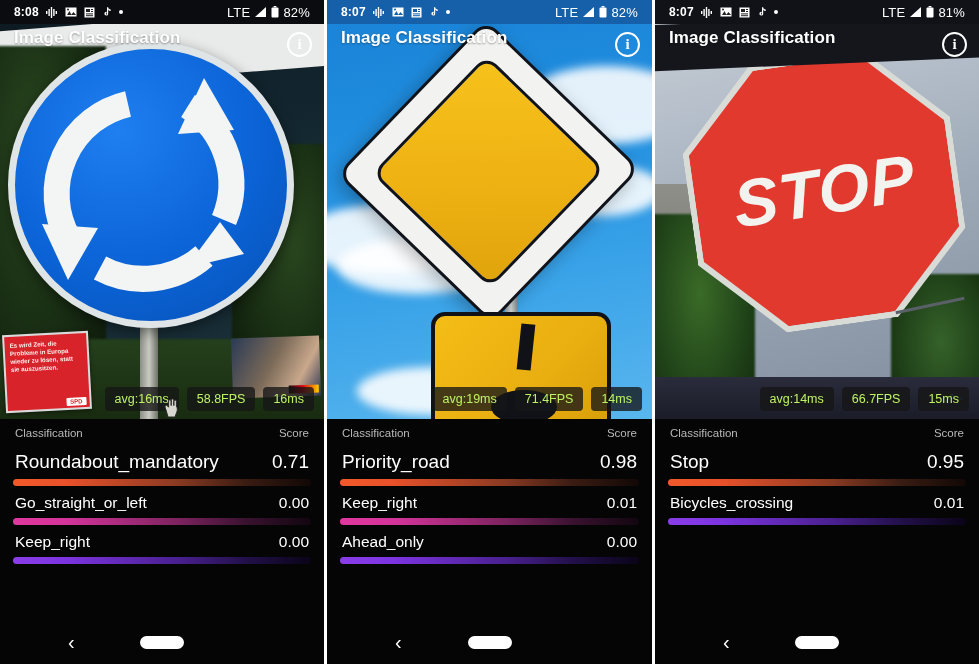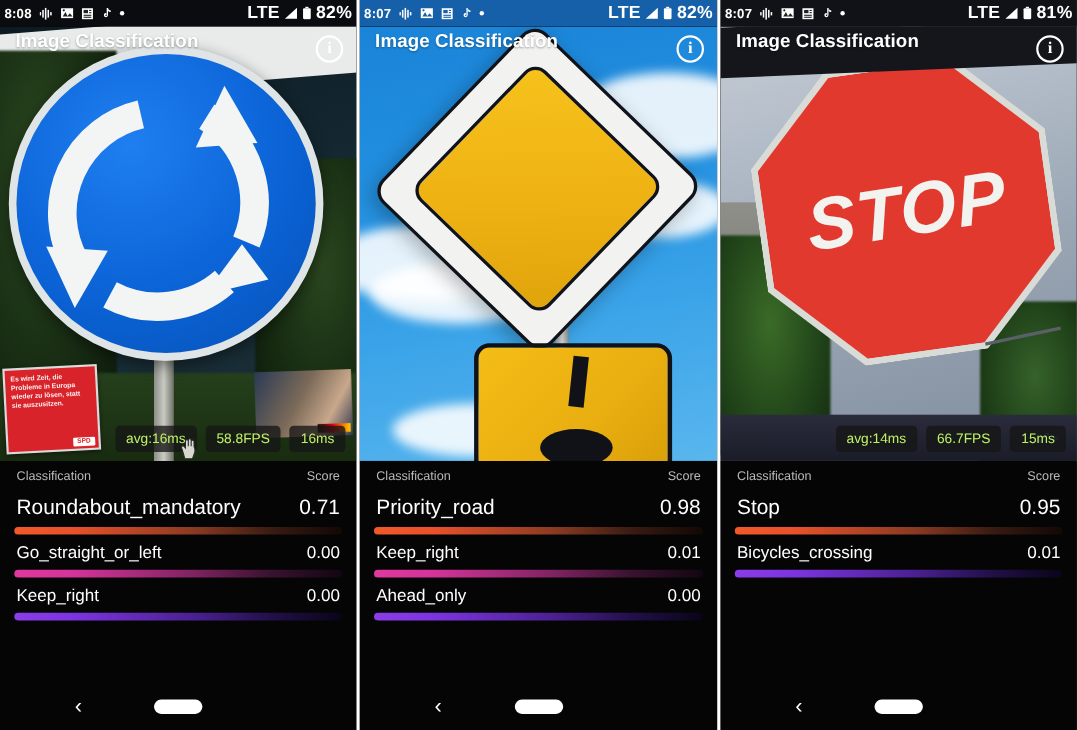--- a/index.html
+++ b/index.html
@@ -27,32 +27,32 @@
   .phone.right { width: 324px; }
 
   
   .statusbar {
     position: relative;
     z-index: 6;
     height: 24px;
     flex: 0 0 24px;
     display: flex;
     align-items: center;
-    padding: 0 4px;
+    padding: 0 14px;
     color: #ffffff;
     font-size: 12px;
     font-weight: bold;
   }
   .sb-dark { background: #0a0c10; }
   .sb-blue { background: #1560a8; }
   .sb-trans { background: #101218; }
   .sb-time { letter-spacing: 0.2px; margin-right: 7px; font-size: 12px; }
   .sb-icons { display: flex; align-items: center; gap: 7px; }
   .sb-right { margin-left: auto; display: flex; align-items: center; gap: 4px; }
-  .sb-lte { font-size: 16px; font-weight: bold; letter-spacing: 0.2px; }
+  .sb-lte { font-size: 13px; font-weight: normal; letter-spacing: 0.2px; }
   .ic { display: inline-flex; align-items: center; }
   .dot-small { width: 4px; height: 4px; border-radius: 50%; background: #fff; display: inline-block; }
 
   
   .preview {
     position: relative;
     flex: 0 0 395px;
     height: 395px;
     overflow: hidden;
   }
@@ -579,20 +579,25 @@
         </div>
         <div class="p2-lower">
           <div class="p2-lower-mark"></div>
           <div class="p2-lower-blob"></div>
         </div>
       </div>
 
       <div class="apptitle">Image Classification</div>
       <div class="info-btn">i</div>
 
+      <div class="badges">
+        <div class="badge">avg:19ms</div>
+        <div class="badge">71.4FPS</div>
+        <div class="badge">14ms</div>
+      </div>
     </div>
 
     <div class="results">
       <div class="res-head">
         <span>Classification</span>
         <span>Score</span>
       </div>
       <div class="res-row">
         <div class="res-line">
           <span class="res-label-0">Priority_road</span>

